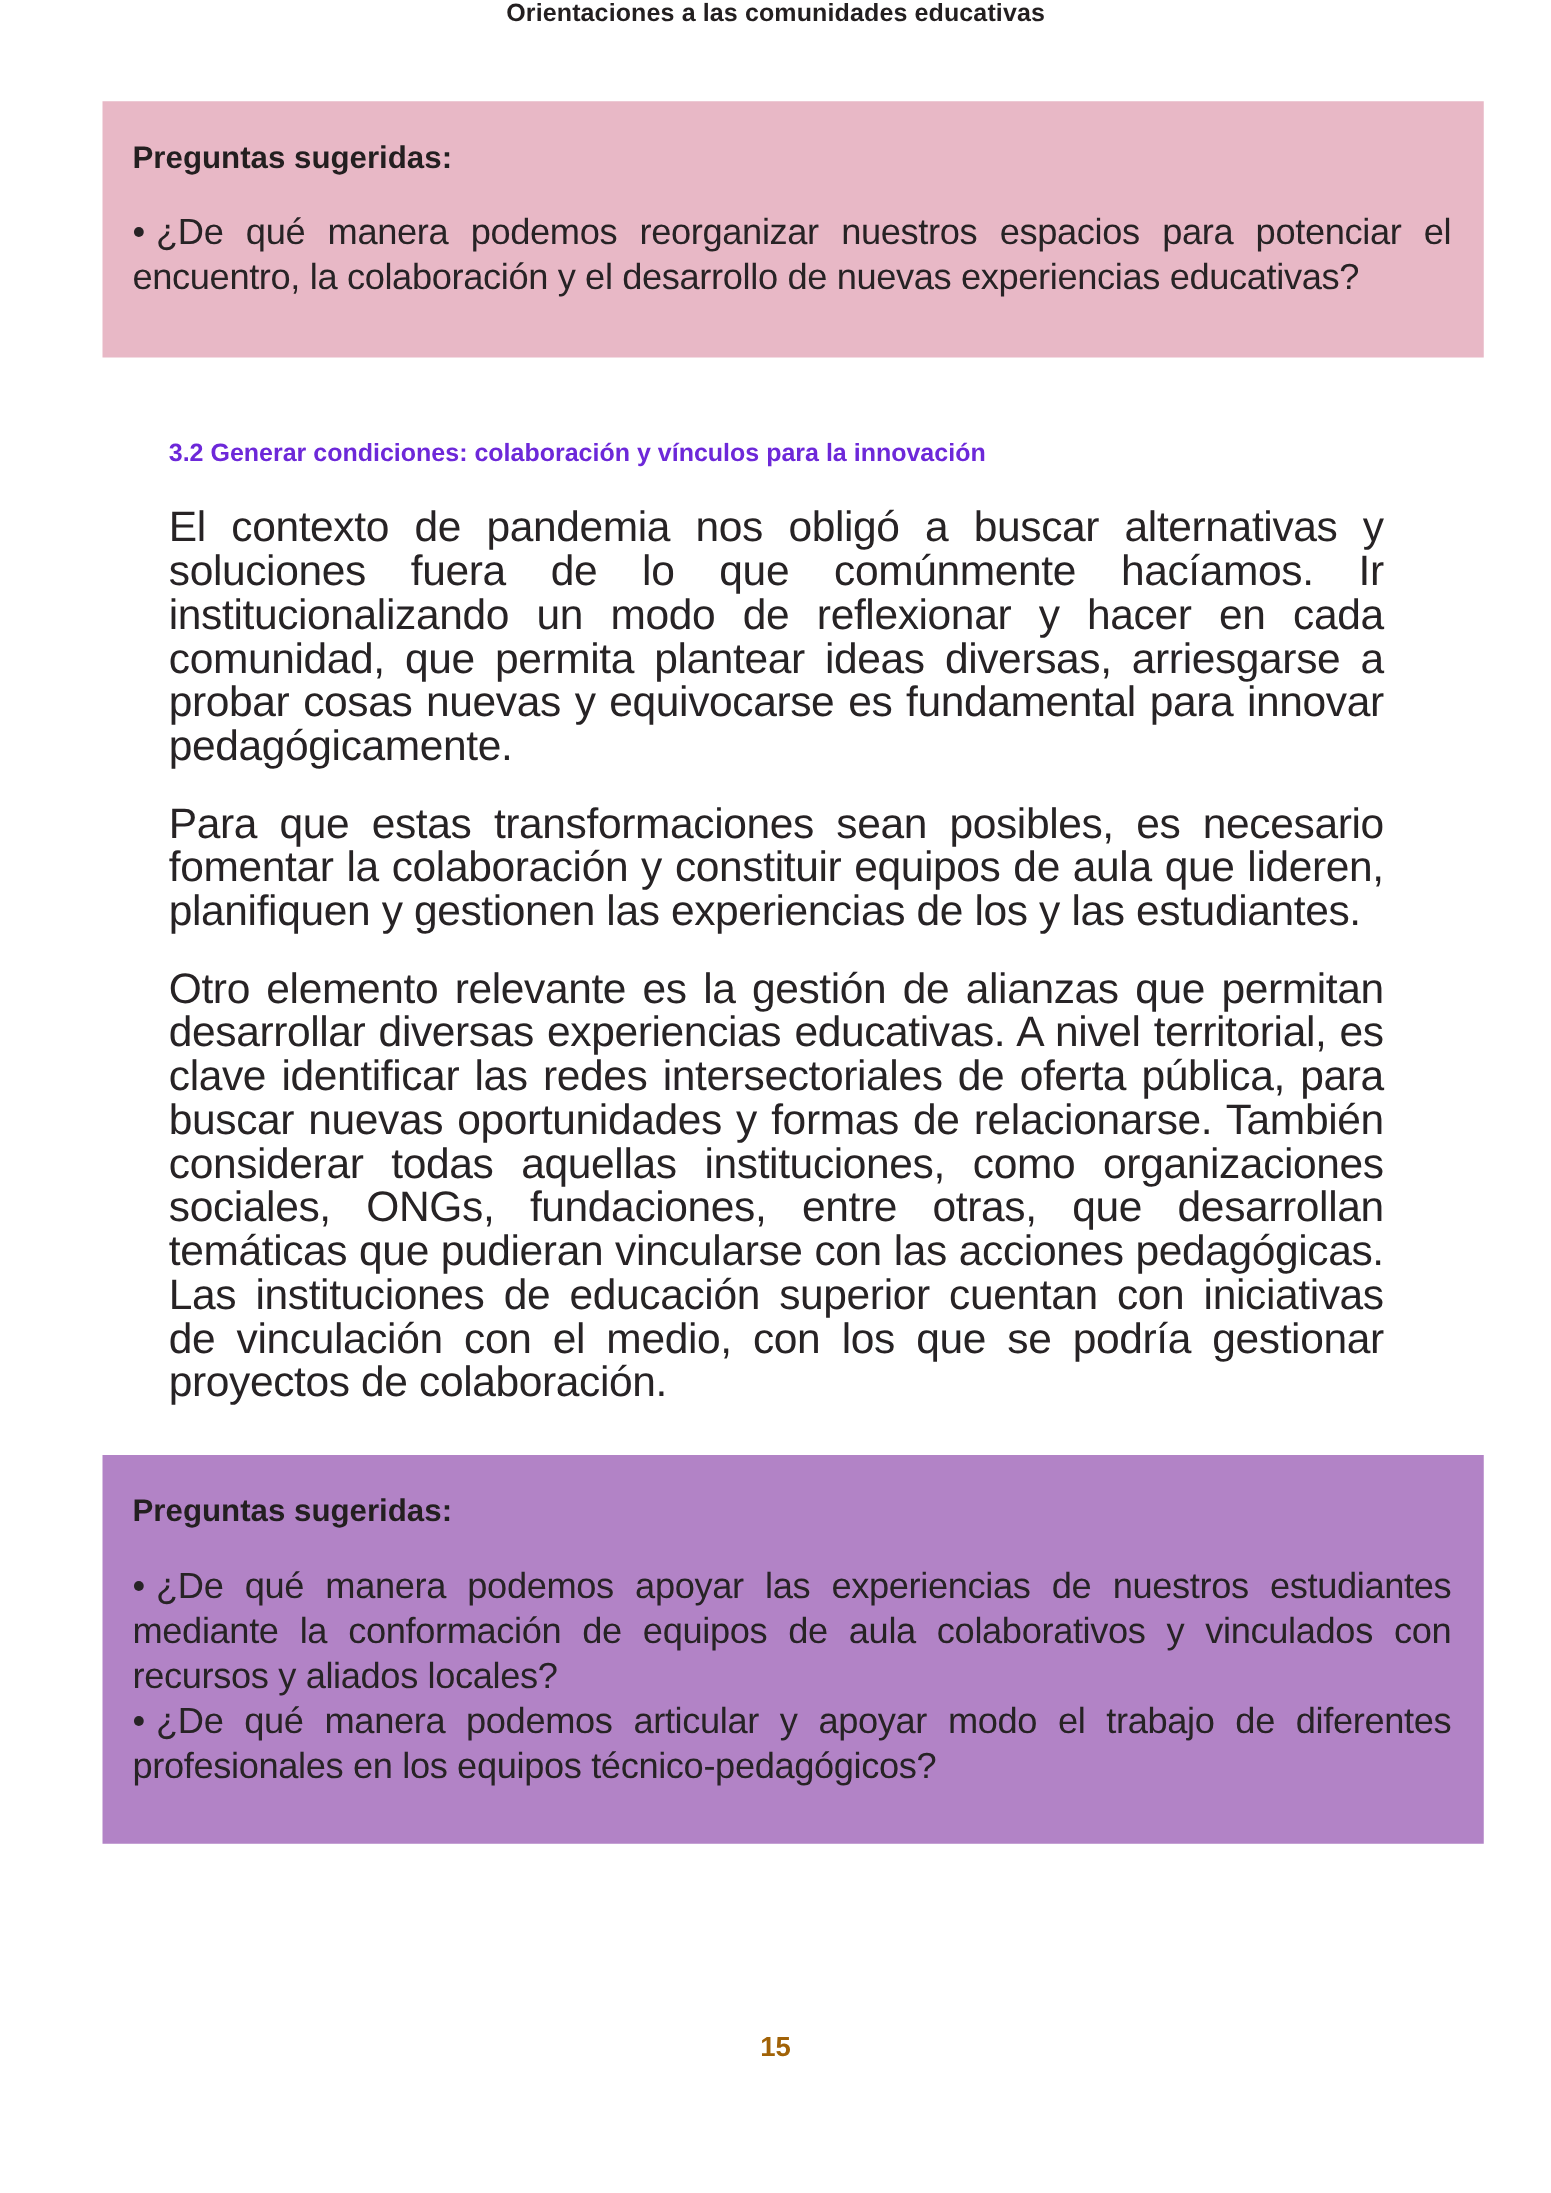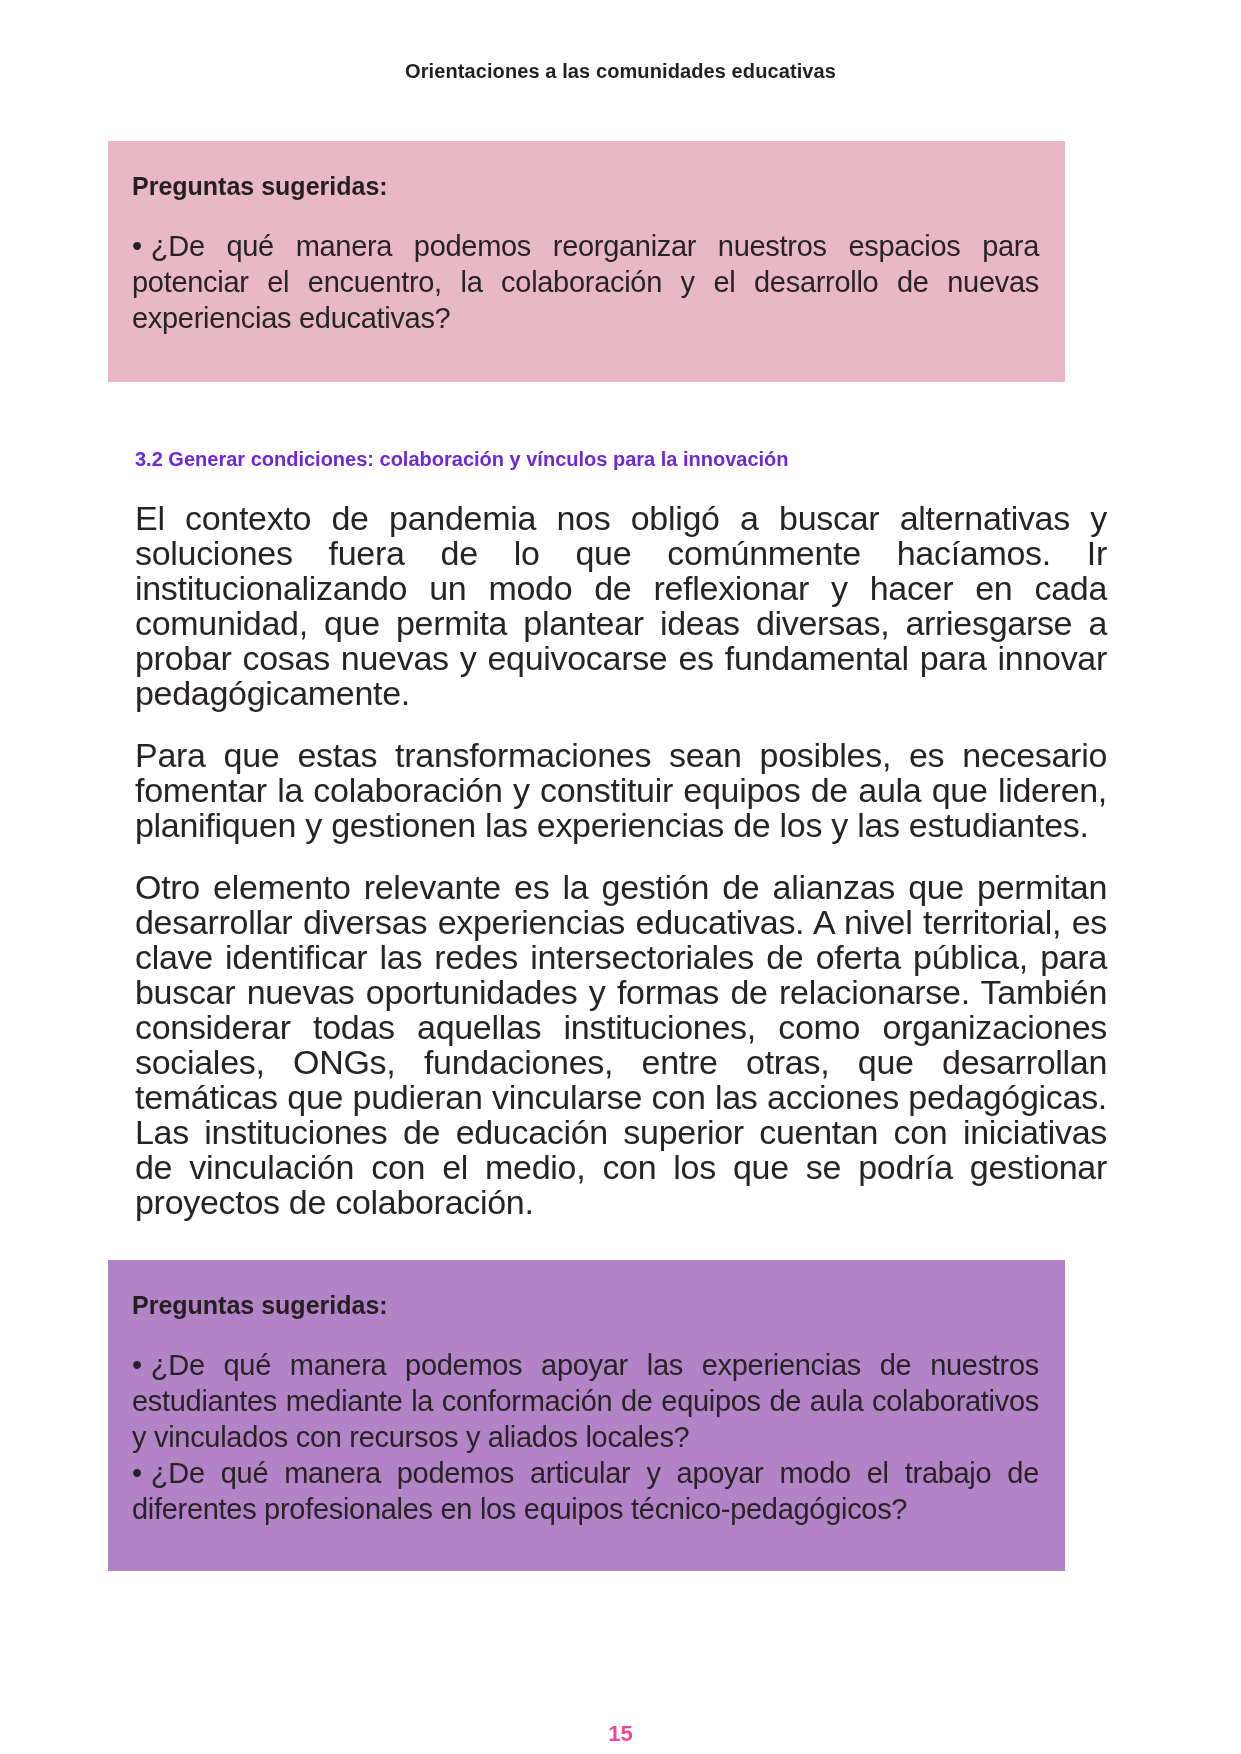--- a/index.html
+++ b/index.html
@@ -10,31 +10,30 @@
   .page {
     position: relative;
     width: 1241px;
     height: 1754px;
     background: #ffffff;
     font-family: "Liberation Sans", sans-serif;
     color: #272325;
     overflow: hidden;
   }
   .header {
-    padding-top: 60px;
     text-align: center;
     font-size: 20px;
     font-weight: bold;
     color: #231f20;
     letter-spacing: 0.1px;
   }
   .box {
     box-sizing: border-box;
-    margin-left: 108px;
-    width: 957px;
+    margin-left: 82px;
+    width: 1105px;
     padding: 30px 26px 46px 24px;
   }
   .box.pink   { margin-top: 58px; }
   .box.purple { margin-top: 40px; padding-bottom: 44px; }
   .box-title {
     font-size: 25px;
     font-weight: bold;
     color: #231f20;
     line-height: 31px;
   }
@@ -66,21 +65,21 @@
     font-size: 34px;
     line-height: 35px;
     text-align: justify;
     letter-spacing: -0.3px;
   }
   .page-number {
     margin-top: 150px;
     text-align: center;
     font-size: 22px;
     font-weight: bold;
-    color: #ec4899;
+    color: #a16207;
   }
 </style>
 </head>
 <body>
 
 <div class="page">
 
   <div class="header">Orientaciones a las comunidades educativas</div>
 
   <section class="box pink" style="background: rgb(232, 184, 198);">

